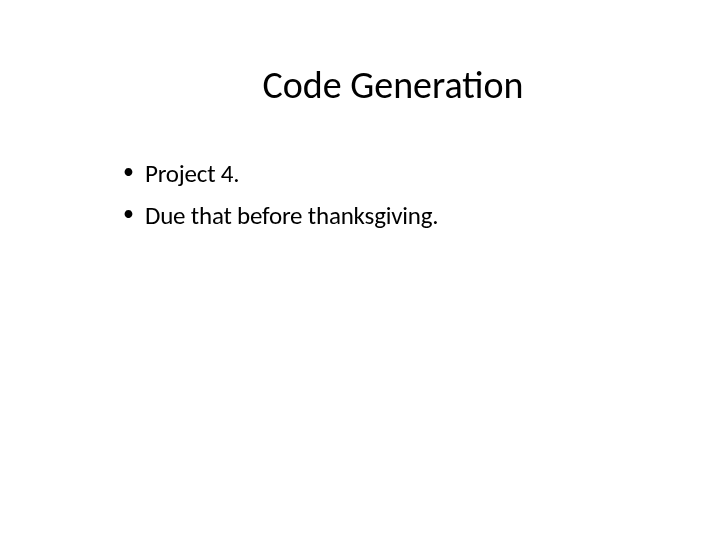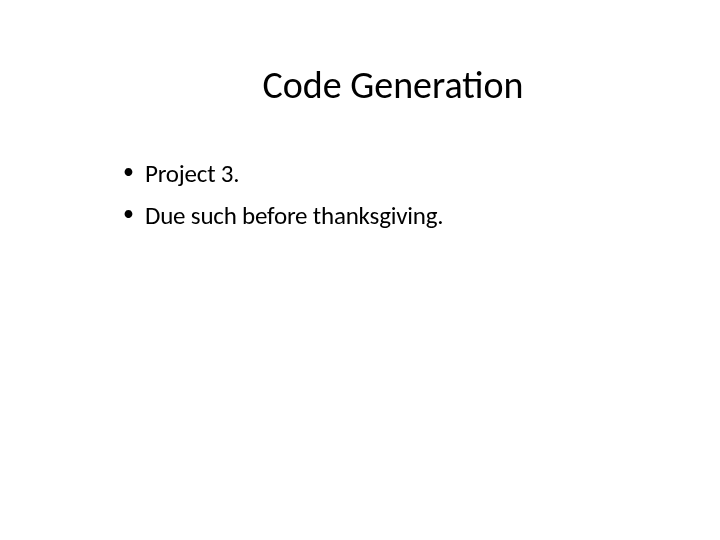--- a/index.html
+++ b/index.html
@@ -46,16 +46,16 @@
       top: 0;
       font-size: 22px;
     }
   </style>
 </head>
 <body>
 
 <div class="slide">
   <h1 class="title">Code Generation</h1>
   <ul class="bullet-list">
-    <li>Project 3.</li>
-    <li>Due such before thanksgiving.</li>
+    <li>Project 4.</li>
+    <li>Due that before thanksgiving.</li>
   </ul>
 </div>
 
 </body></html>

